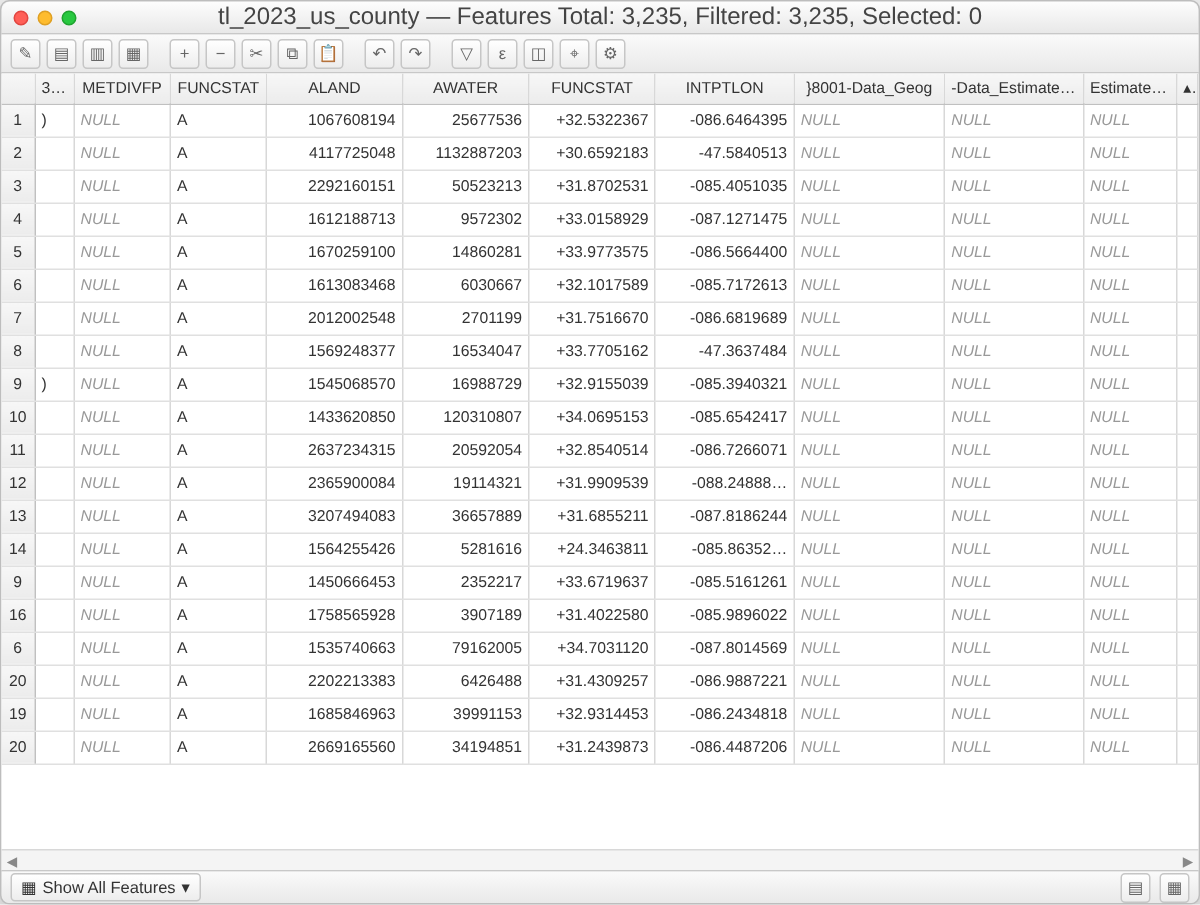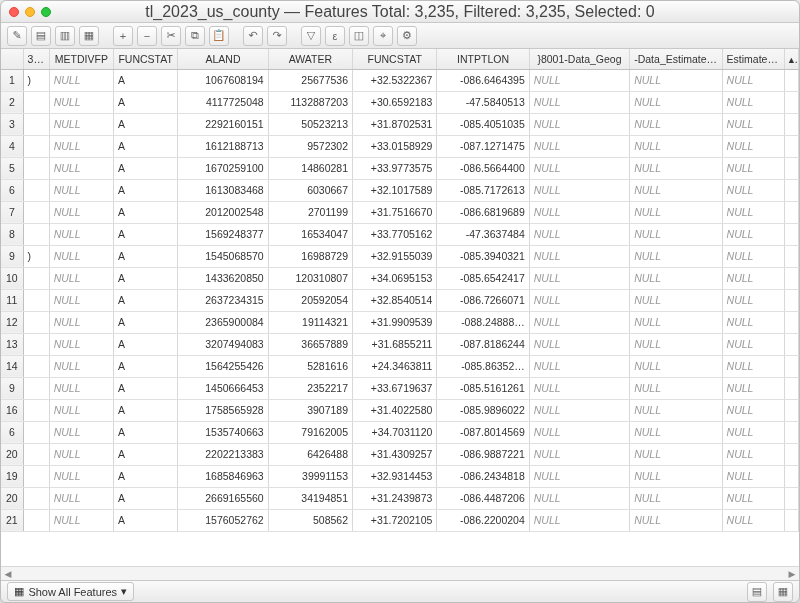--- a/index.html
+++ b/index.html
@@ -473,34 +473,20 @@
             <td>A</td>
             <td class="right">2669165560</td>
             <td class="right">34194851</td>
             <td class="right">+31.2439873</td>
             <td class="right">-086.4487206</td>
             <td class="null">NULL</td>
             <td class="null">NULL</td>
             <td class="null">NULL</td>
             <td></td>
           </tr>
-          <tr>
-            <td class="rowhdr">21</td>
-            <td></td>
-            <td class="null">NULL</td>
-            <td>A</td>
-            <td class="right">1576052762</td>
-            <td class="right">508562</td>
-            <td class="right">+31.7202105</td>
-            <td class="right">-086.2200204</td>
-            <td class="null">NULL</td>
-            <td class="null">NULL</td>
-            <td class="null">NULL</td>
-            <td></td>
-          </tr>
         </tbody>
     </table>
   </div>
 
   <div class="scrollrow">
     <div class="arrow">◀</div>
     <div class="track"></div>
     <div class="arrow">▶</div>
   </div>
 

